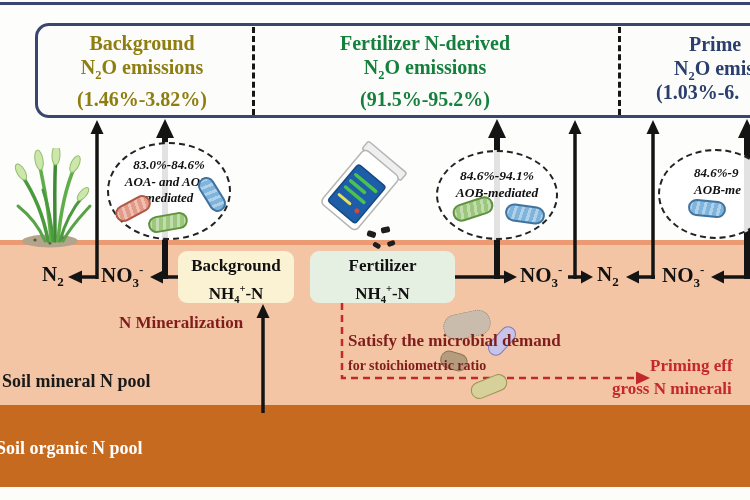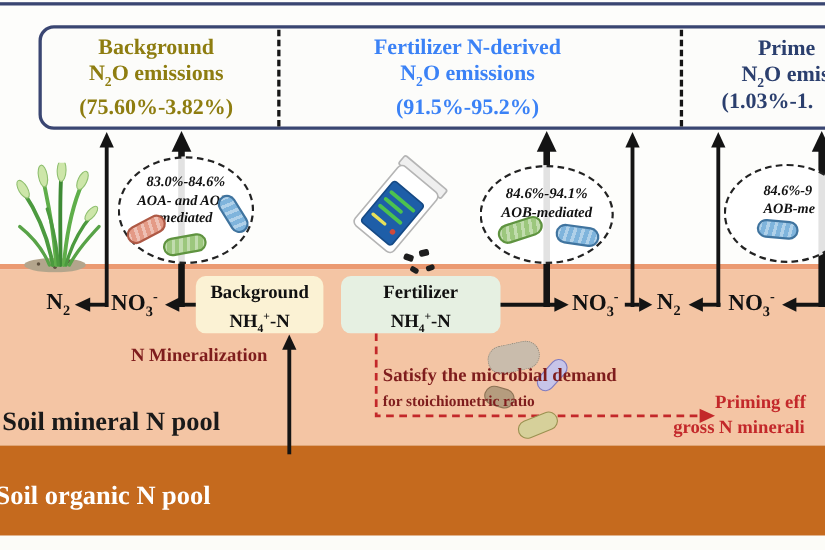--- a/index.html
+++ b/index.html
@@ -35,21 +35,21 @@
   .microbe{position:absolute;border-radius:999px;border:1.5px solid;}
 
   
   .mol{position:absolute;font-weight:bold;font-size:21px;color:#111;white-space:nowrap;}
   sub{font-size:0.62em;}
   sup{font-size:0.62em;}
   .nh4box{position:absolute;width:auto;border-radius:9px;text-align:center;font-weight:bold;font-size:17px;
           line-height:23px;color:#111;padding-top:3px;}
   .lbl{position:absolute;font-weight:bold;color:#7f1d1d;white-space:nowrap;}
   .red-lbl{position:absolute;font-weight:bold;color:#C3282A;white-space:nowrap;font-size:17px;}
-  .pool-lbl{position:absolute;font-weight:bold;font-size:24px;white-space:nowrap;}
+  .pool-lbl{position:absolute;font-weight:bold;font-size:18px;white-space:nowrap;}
 </style>
 </head>
 <body>
 
 <div id="stage">
 
   <div class="top-line"></div>
   <div class="soil-surface"></div>
   <div class="soil-mineral"></div>
   <div class="soil-organic"></div>
@@ -98,30 +98,30 @@
     </g>
   </svg>
 
   <div class="banner"></div>
   <div class="divider" style="left:252px;"></div>
   <div class="divider" style="left:618px;"></div>
 
   <div class="sec" style="left:42px;width:200px;color:#8E7D10;">
     <div>Background</div>
     <div>N<sub>2</sub>O emissions</div>
-    <div>(75.60%-3.82%)</div>
-  </div>
-  <div class="sec" style="left:240px;width:370px;color:#3b82f6;">
+    <div>(1.46%-3.82%)</div>
+  </div>
+  <div class="sec" style="left:240px;width:370px;color:#15803d;">
     <div>Fertilizer N-derived</div>
     <div>N<sub>2</sub>O emissions</div>
     <div>(91.5%-95.2%)</div>
   </div>
   <span class="frag" style="left:689px;top:33px;">Prime</span>
   <span class="frag" style="left:674px;top:57px;">N<sub>2</sub>O emis</span>
-  <span class="frag" style="left:656px;top:81px;">(1.03%-1.</span>
+  <span class="frag" style="left:656px;top:81px;">(1.03%-6.</span>
 
   <svg style="position:absolute;left:5px;top:148px;" width="95" height="100">
     <ellipse cx="45" cy="93" rx="28" ry="6.5" fill="#B3A58C"></ellipse>
     <circle cx="30" cy="92" r="1.6" fill="#5F5340"></circle>
       <circle cx="58" cy="90" r="1.6" fill="#5F5340"></circle>
       <circle cx="45" cy="95" r="1.6" fill="#5F5340"></circle>
     <g fill="none" stroke-linecap="round">
       <path d="M43,93 C38,64 28,44 16,26" stroke="#4C9A3F" stroke-width="3.5"></path>
       <path d="M46,93 C44,58 38,34 34,14" stroke="#5FAE4A" stroke-width="3.5"></path>
       <path d="M50,93 C50,52 49,28 51,8" stroke="#3E8A35" stroke-width="3.5"></path>

